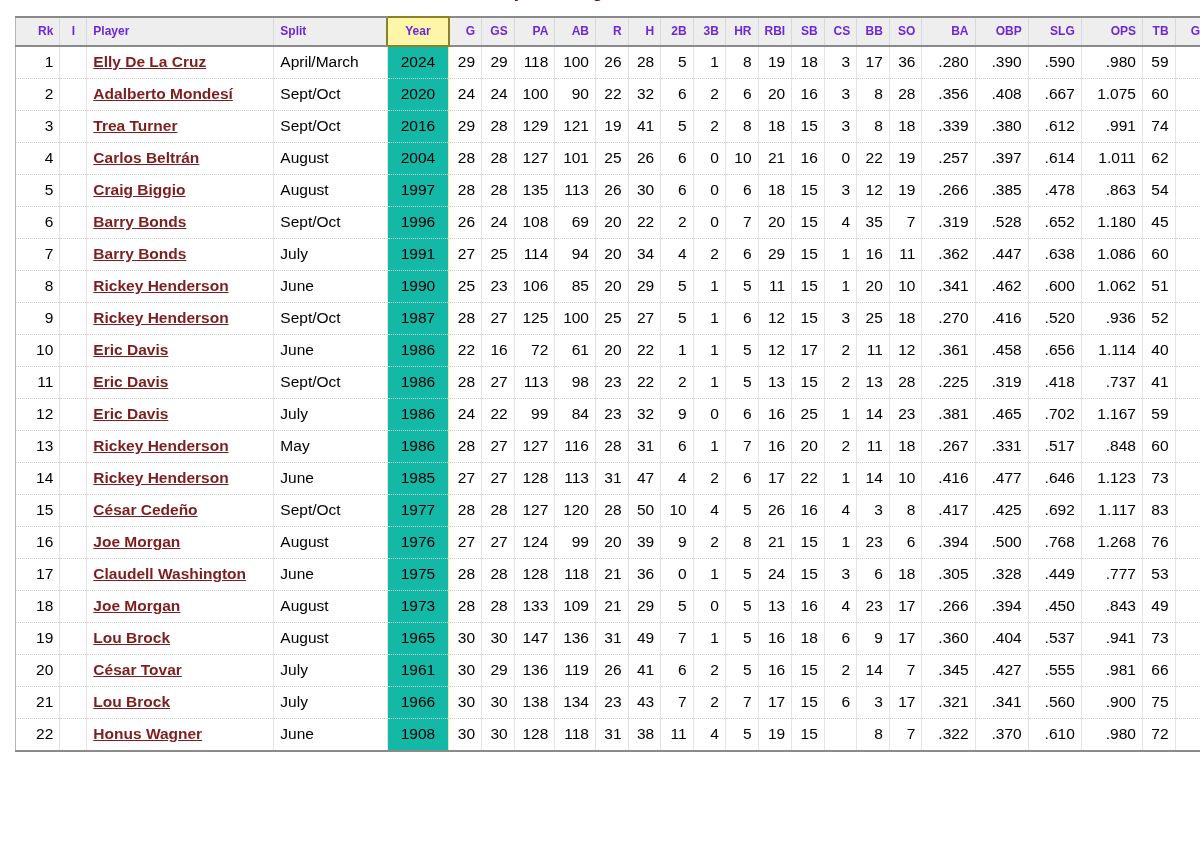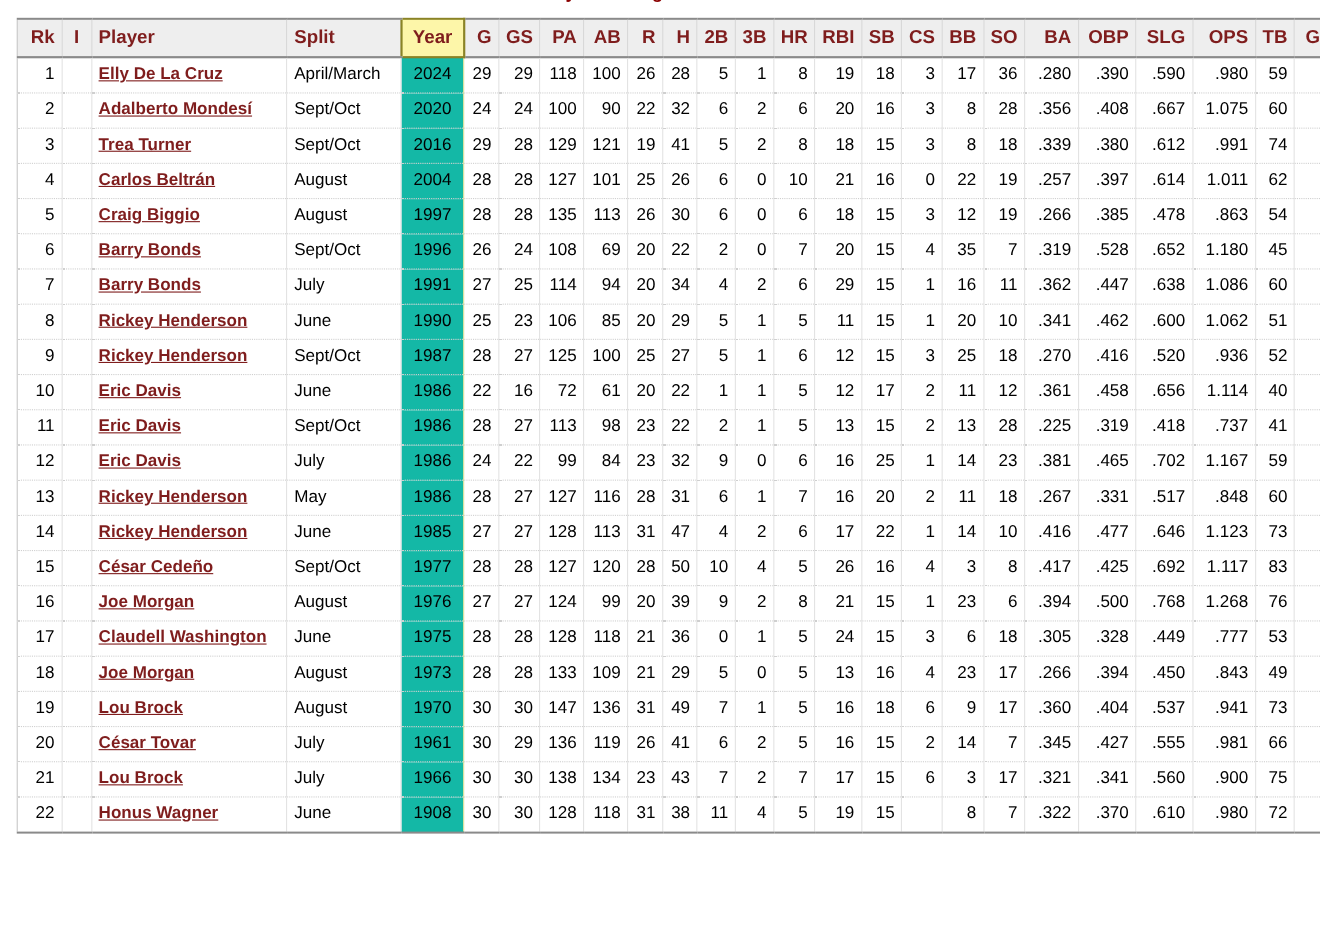--- a/index.html
+++ b/index.html
@@ -52,23 +52,23 @@
 
   table.stats {
     border-collapse: collapse;
     font-size: 15.5px;
     table-layout: auto;
     background: #ffffff;
   }
 
   table.stats thead th {
     background: #eeeeee;
-    color: #7f1d1d;
+    color: #6d28d9;
     font-weight: bold;
-    font-size: 17px;
+    font-size: 12px;
     padding: 6px 6px 7px 6px;
     border-right: 1px solid #d8d8d8;
     border-top: 2px solid #8a8a8a;
     border-bottom: 2px solid #8a8a8a;
     white-space: nowrap;
     text-align: right;
     vertical-align: middle;
   }
   table.stats thead th.left {
     text-align: left;
@@ -665,21 +665,21 @@
             <td class="c-rate">.450</td>
             <td class="c-ops">.843</td>
             <td class="c-num2">49</td>
             <td class="c-num2"></td>
           </tr>
           <tr>
             <td class="c-rk first ranker">19</td>
             <td class="c-i icol"></td>
             <td class="c-player left"><a class="player-link" href="#">Lou Brock</a></td>
             <td class="c-split left">August</td>
-            <td class="c-year sorted">1970</td>
+            <td class="c-year sorted">1965</td>
             <td class="c-num2">30</td>
             <td class="c-num2">30</td>
             <td class="c-num3">147</td>
             <td class="c-num3">136</td>
             <td class="c-num2">31</td>
             <td class="c-num2">49</td>
             <td class="c-num2">7</td>
             <td class="c-num2">1</td>
             <td class="c-num2">5</td>
             <td class="c-num2">16</td>

